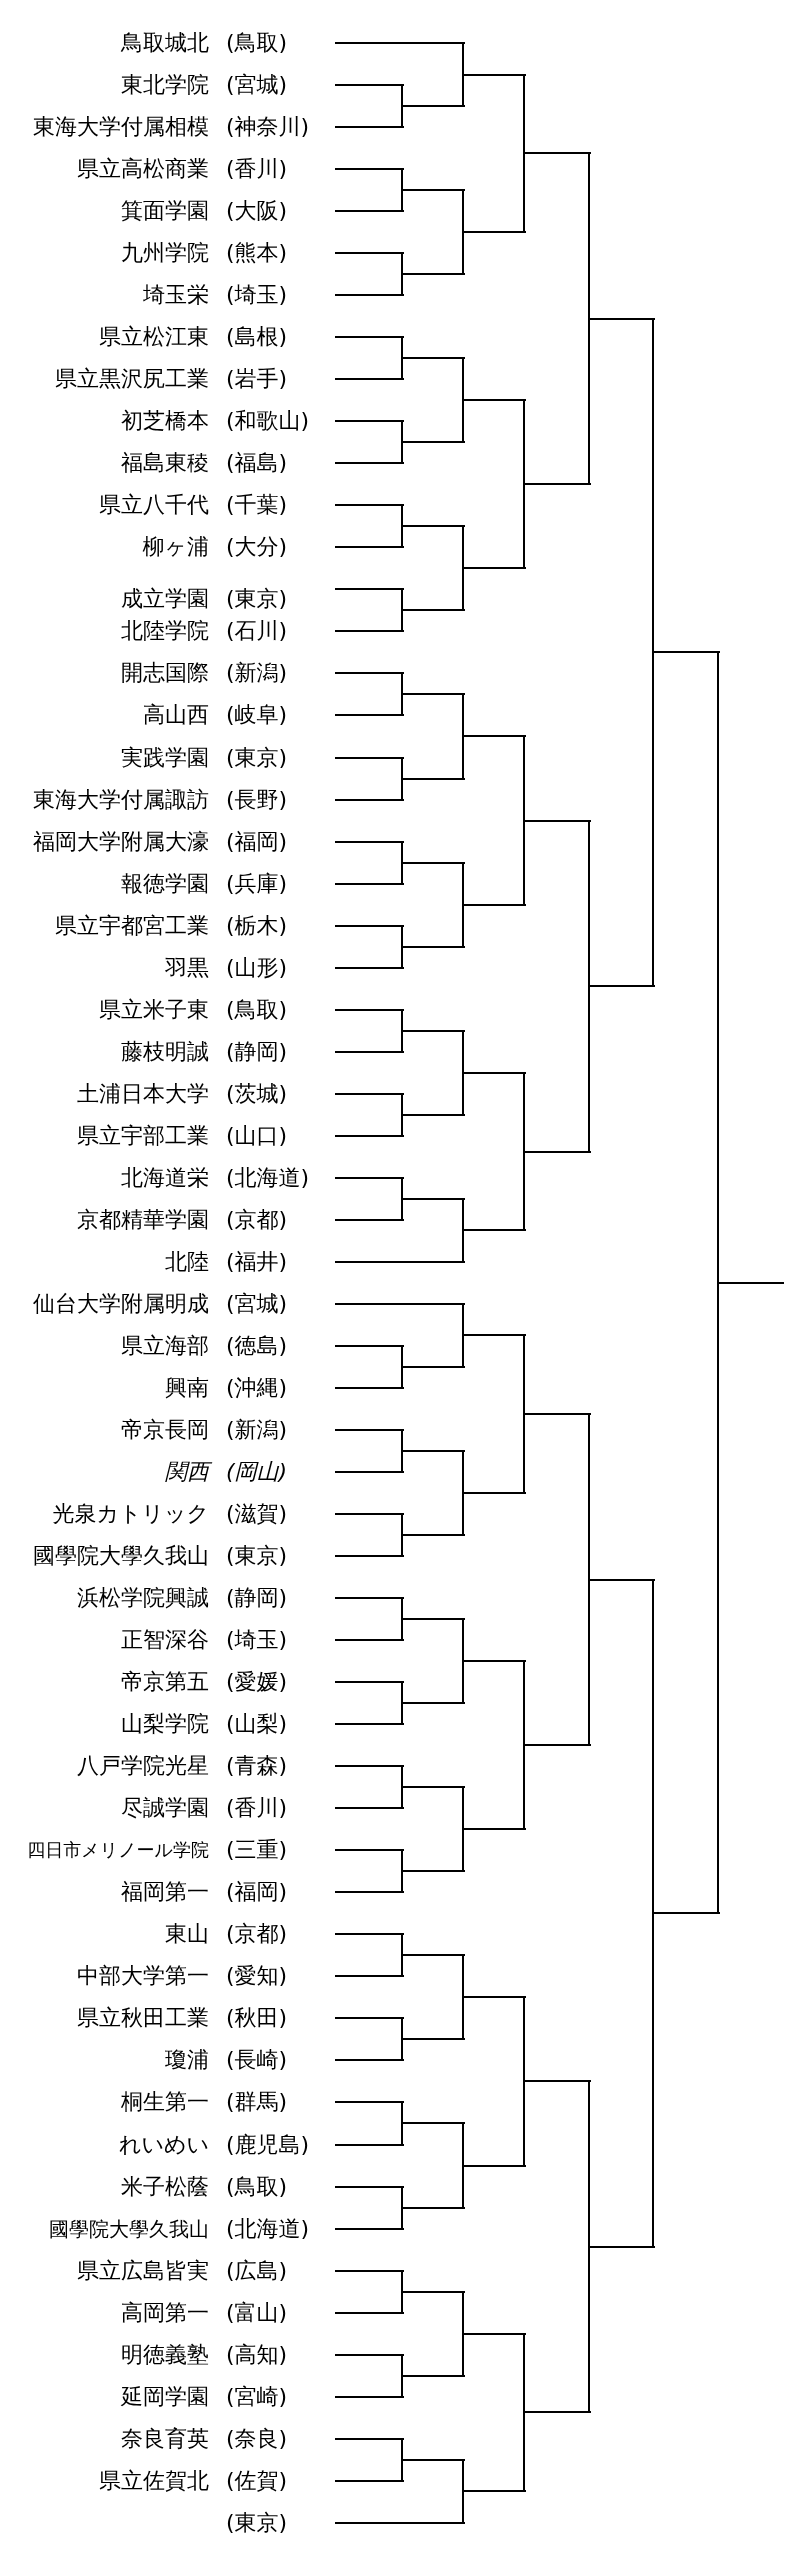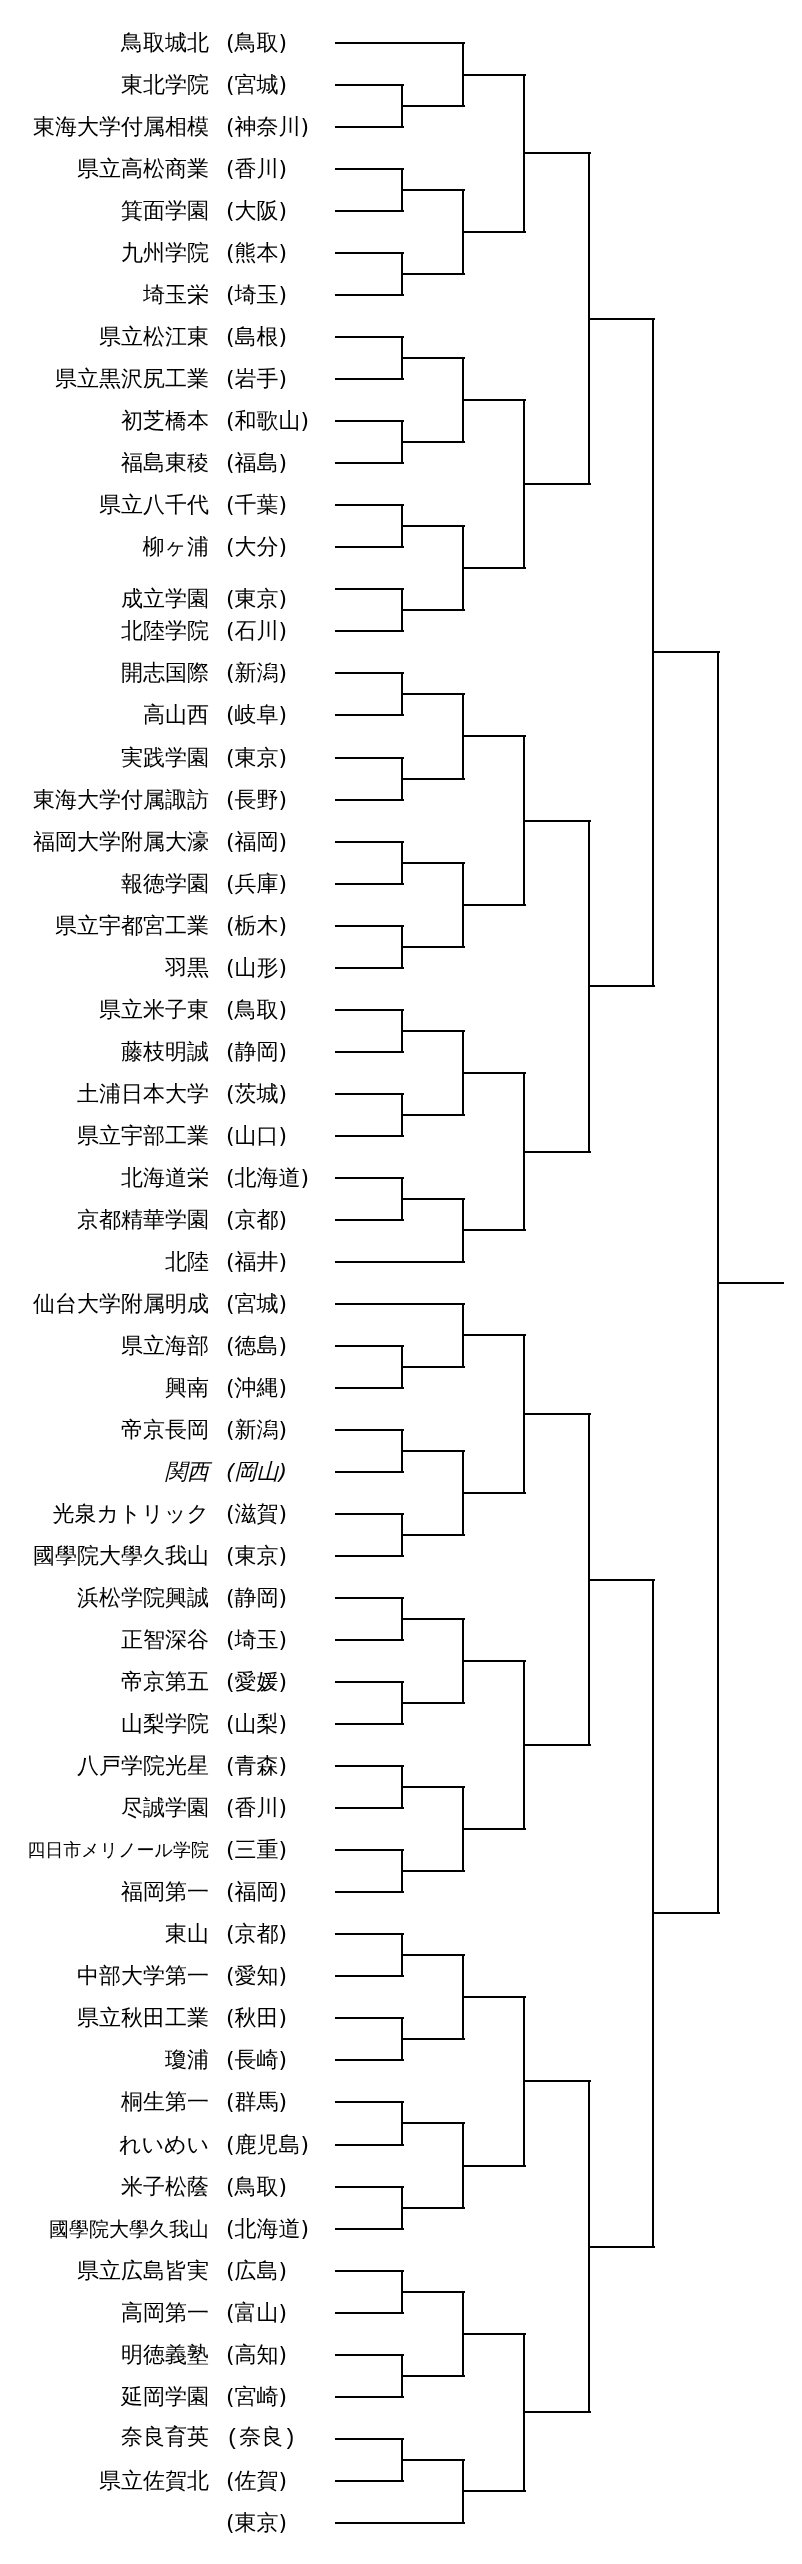--- a/index.html
+++ b/index.html
@@ -250,21 +250,21 @@
         <span class="team-pref">(富山)</span>
       </div>
       <div class="team-row" style="top: 2333.65px;">
         <span class="team-name">明徳義塾</span>
         <span class="team-pref">(高知)</span>
       </div>
       <div class="team-row" style="top: 2375.68px;">
         <span class="team-name">延岡学園</span>
         <span class="team-pref">(宮崎)</span>
       </div>
-      <div class="team-row" style="top: 2417.71px; font-family: Liberation Mono, monospace;">
+      <div class="team-row" style="top: 2417.71px;">
         <span class="team-name">奈良育英</span>
         <span class="team-pref">(奈良)</span>
       </div>
       <div class="team-row" style="top: 2459.74px;">
         <span class="team-name">県立佐賀北</span>
         <span class="team-pref">(佐賀)</span>
       </div>
       <div class="team-row" style="top: 2501.77px;">
         <span class="team-pref">(東京)</span>
       </div>

